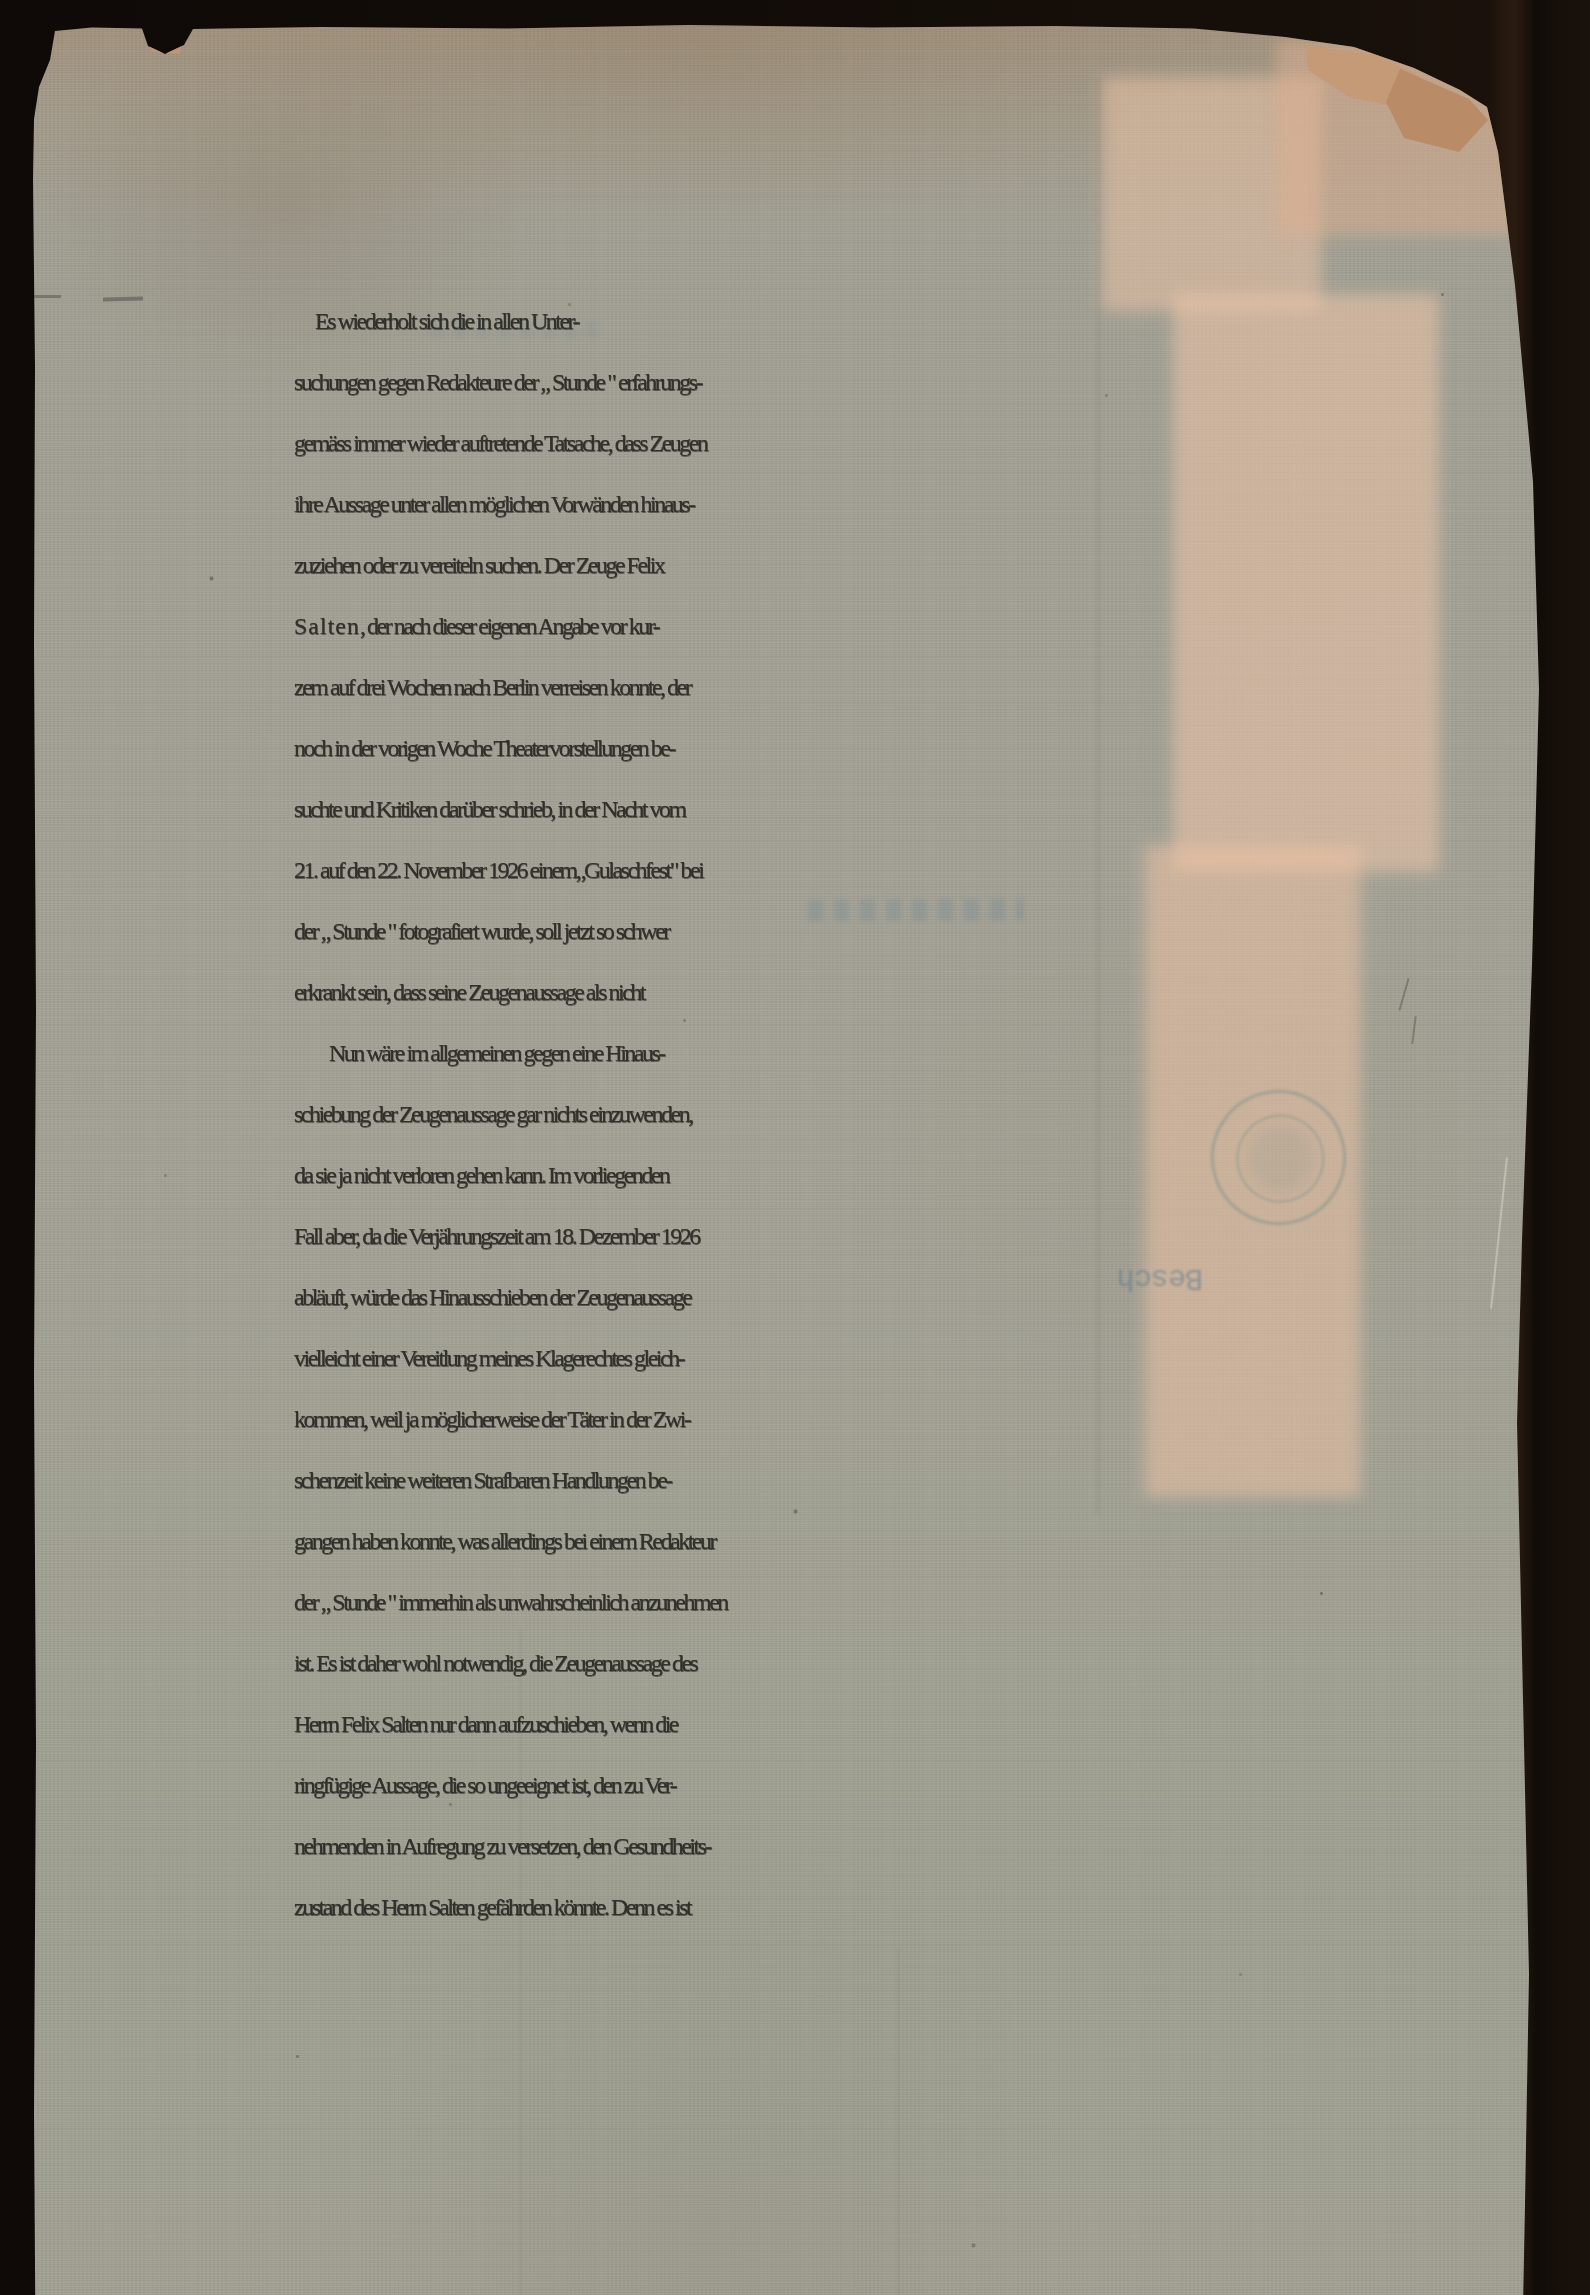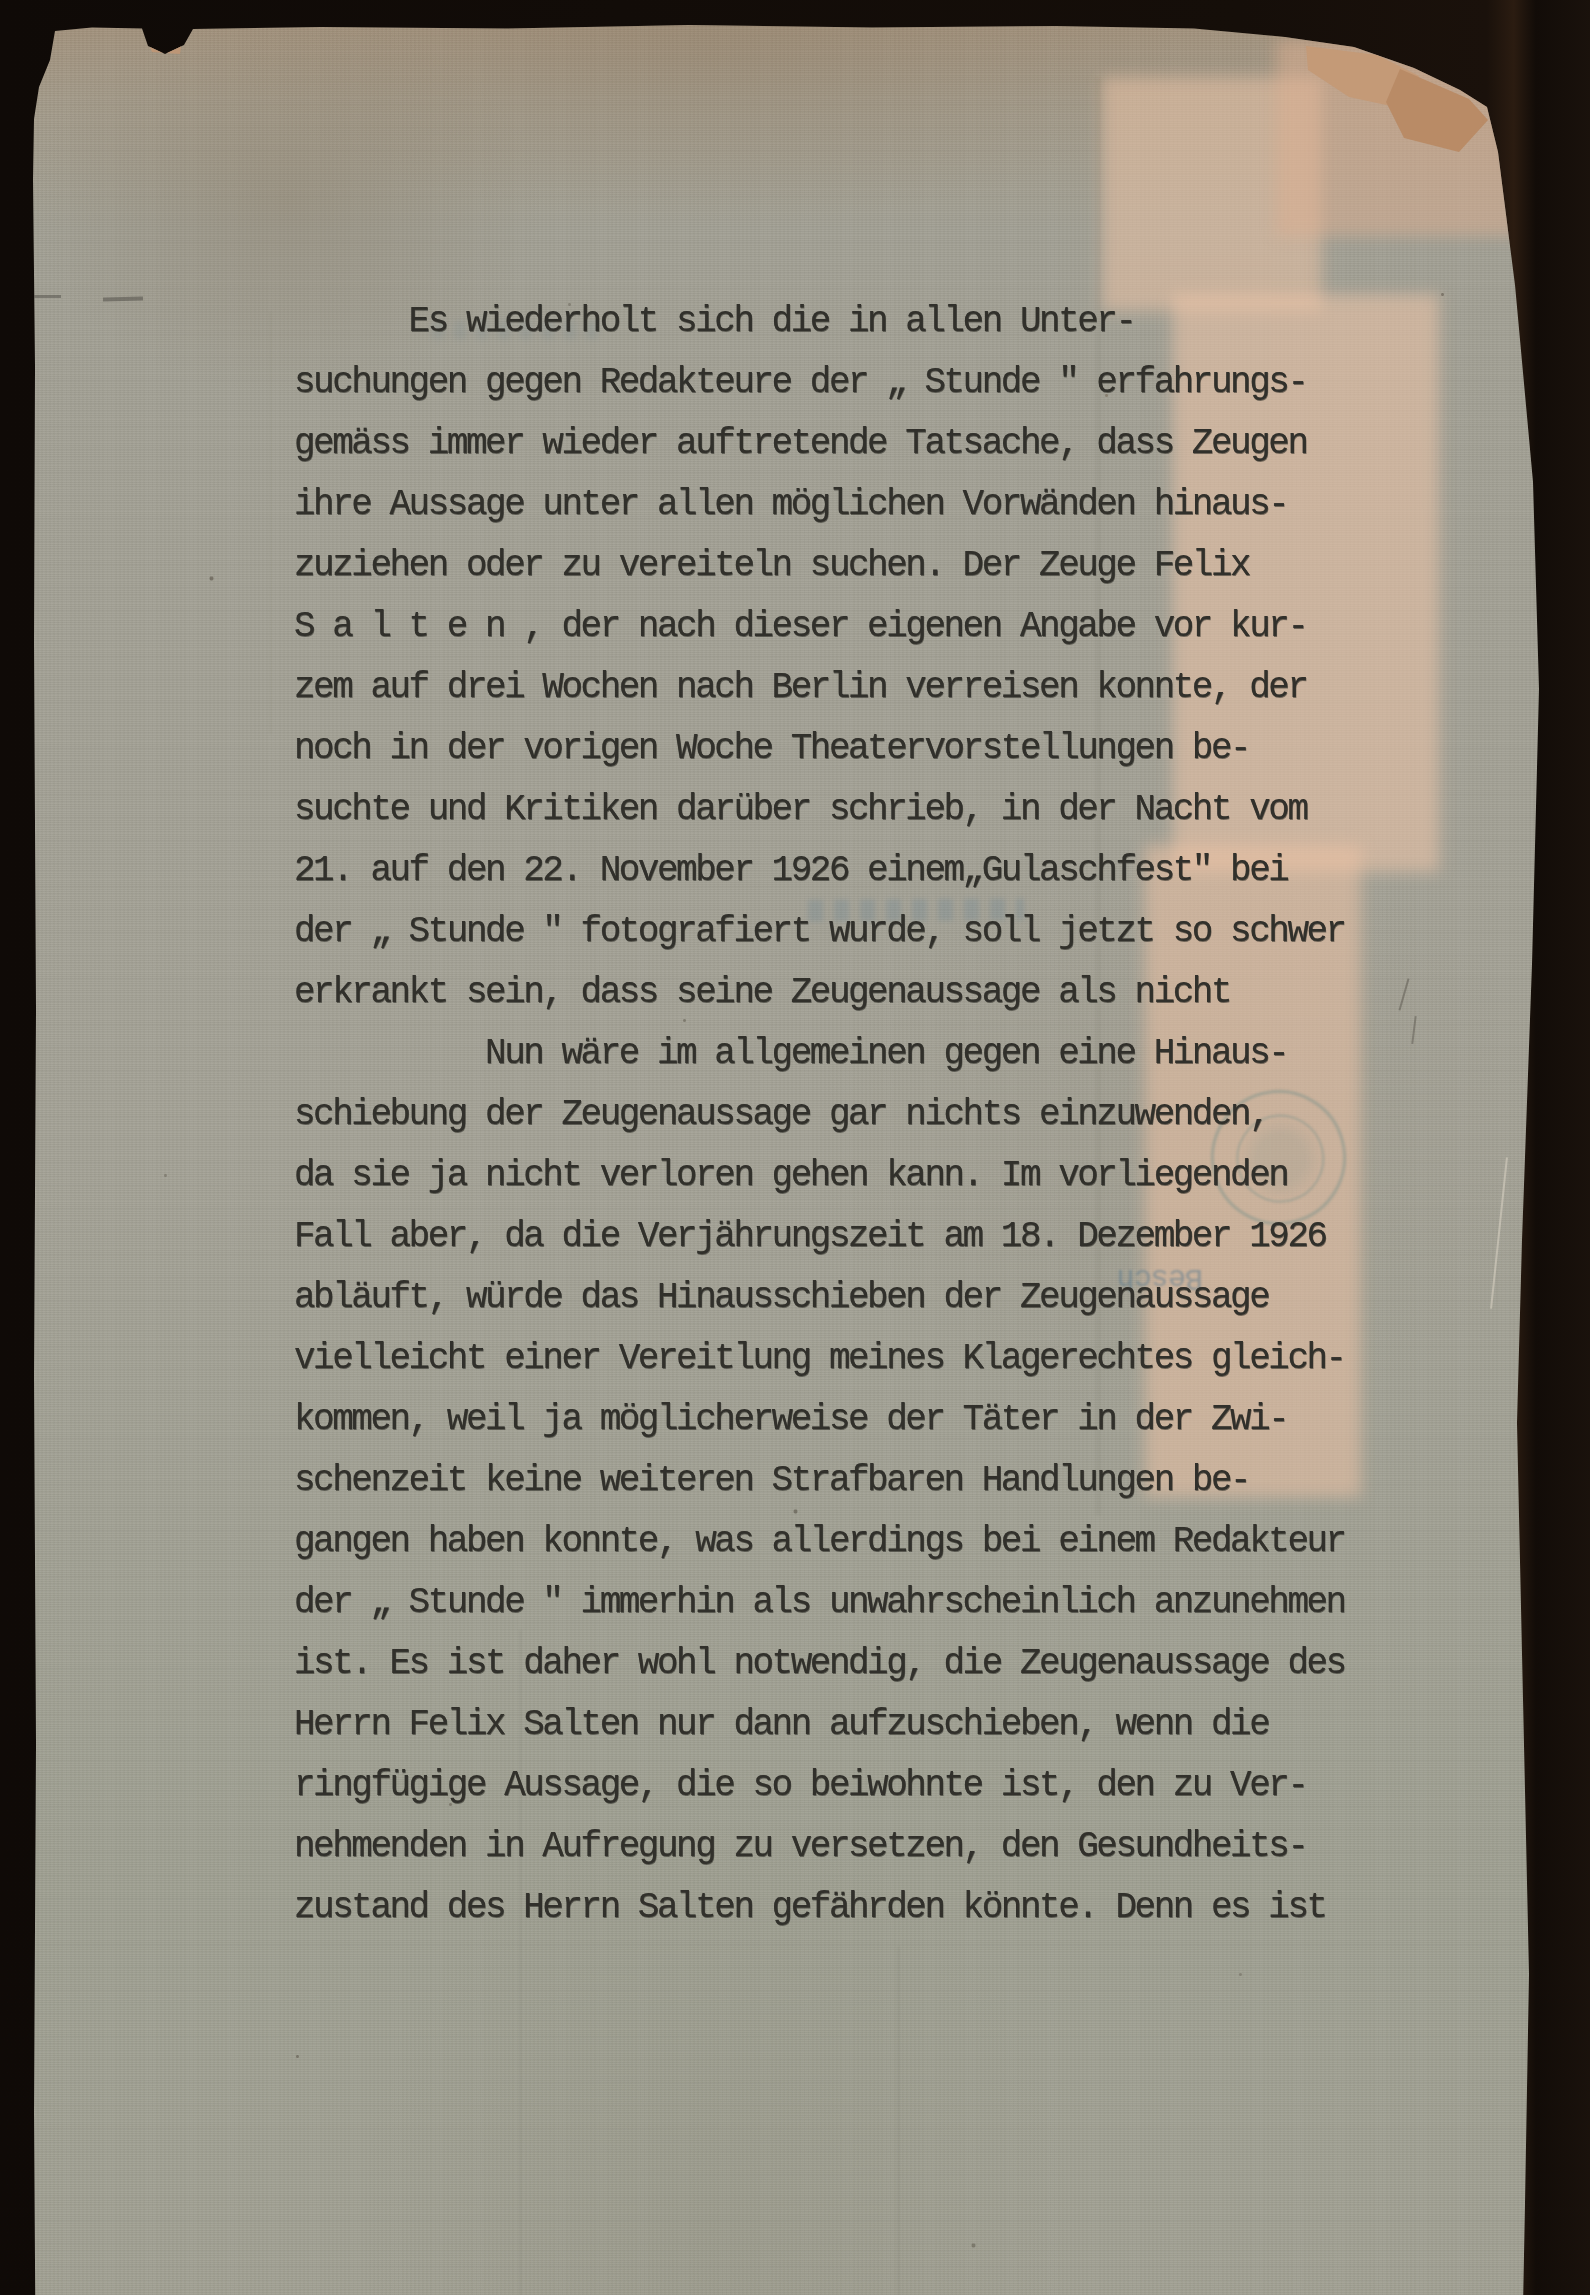--- a/index.html
+++ b/index.html
@@ -61,23 +61,24 @@
     clip-path:polygon(60px 2426px,158px 2431px,151px 2475px,70px 2471px);background:#c7a081;}
   .frag-b2{left:0;top:0;width:1590px;height:2531px;
     clip-path:polygon(308px 2431px,354px 2433px,342px 2464px,314px 2459px);background:#c9a384;}
   .frag-b3{left:0;top:0;width:1590px;height:2531px;
     clip-path:polygon(1312px 2420px,1377px 2424px,1367px 2453px,1321px 2448px);background:#caa486;}
   .frag-b4{left:0;top:0;width:1590px;height:2531px;
     clip-path:polygon(941px 2429px,992px 2431px,980px 2457px,948px 2453px);background:#c09a7c;}
   
   .typed{
     position:absolute;left:294px;top:291px;width:1111px;
-    font-size:36px;letter-spacing:-2.5px;line-height:61px;
+    font-size:24px;letter-spacing:-2.5px;line-height:61px;
     color:#31302b;filter:blur(0.3px);
     text-shadow:0.5px 0.5px 0.5px rgba(35,34,30,0.55), -0.2px 0 0.2px rgba(35,34,30,0.35);
+    font-family:Liberation Serif, serif;
   }
   .typed .line{white-space:pre;height:61px;}
   
   .stamp{left:1211px;top:1090px;width:135px;height:135px;opacity:.42;filter:blur(1.1px);
     transform:rotate(-14deg);}
   .stamp .ring-outer{position:absolute;inset:0;border:3.2px solid #6f8d88;border-radius:50%;}
   .stamp .ring-inner{position:absolute;left:25px;top:25px;width:84px;height:84px;
     border:2.3px solid #6f8d88;border-radius:50%;
     background:radial-gradient(circle at 50% 50%, rgba(111,141,136,0.35) 0 40%, transparent 70%);}
   
@@ -164,21 +165,21 @@
       <div class="line">da sie ja nicht verloren gehen kann. Im vorliegenden</div>
       <div class="line">Fall aber, da die Verjährungszeit am 18. Dezember 1926</div>
       <div class="line">abläuft, würde das Hinausschieben der Zeugenaussage</div>
       <div class="line">vielleicht einer Vereitlung meines Klagerechtes gleich-</div>
       <div class="line">kommen, weil ja möglicherweise der Täter in der Zwi-</div>
       <div class="line">schenzeit keine weiteren Strafbaren Handlungen be-</div>
       <div class="line">gangen haben konnte, was allerdings bei einem Redakteur</div>
       <div class="line">der „ Stunde " immerhin als unwahrscheinlich anzunehmen</div>
       <div class="line">ist. Es ist daher wohl notwendig, die Zeugenaussage des</div>
       <div class="line">Herrn Felix Salten nur dann aufzuschieben, wenn die</div>
-      <div class="line">ringfügige Aussage, die so beiwohnte ist, den zu Ver-</div>
+      <div class="line">ringfügige Aussage, die so ungeeignet ist, den zu Ver-</div>
       <div class="line">nehmenden in Aufregung zu versetzen, den Gesundheits-</div>
       <div class="line">zustand des Herrn Salten gefährden könnte. Denn es ist</div>
     </div>
 
   <div class="layer pencil1"></div>
   <div class="layer pencil2"></div>
   <div class="layer mark-r1"></div>
   <div class="layer mark-r2"></div>
   <div class="layer crack1"></div>
   <div class="layer crease-v1"></div>

